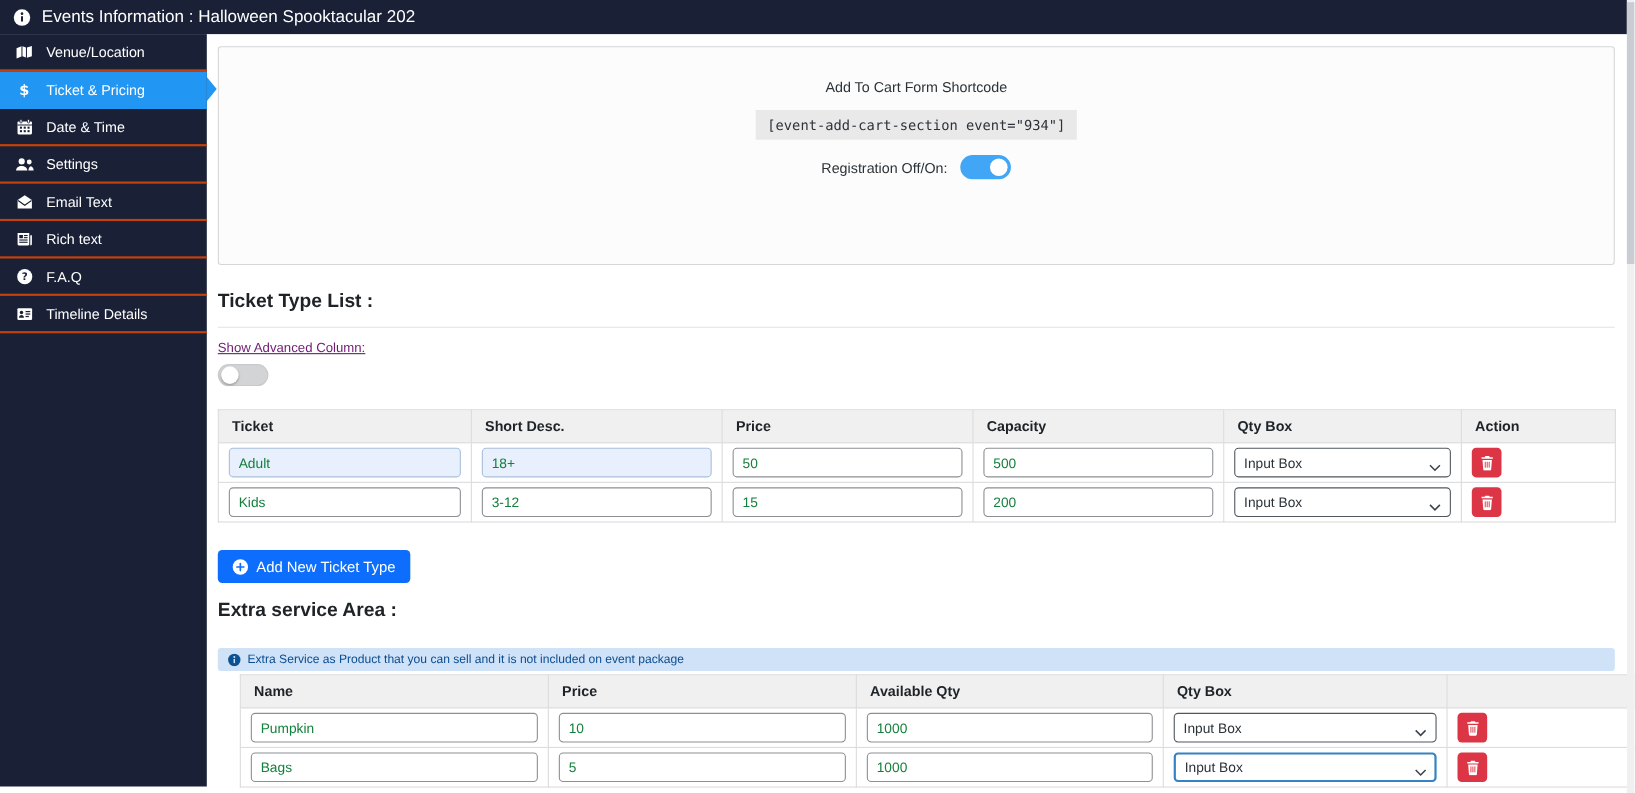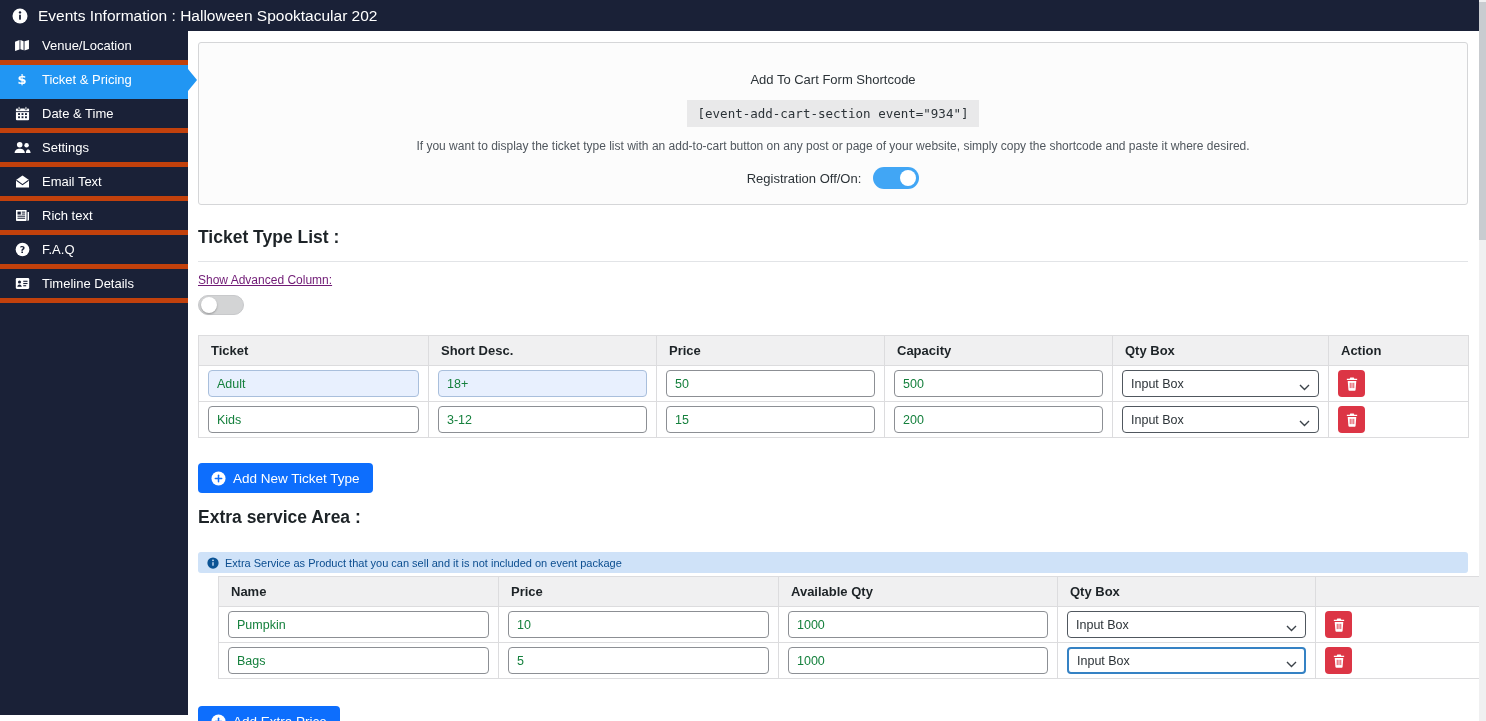--- a/index.html
+++ b/index.html
@@ -12,32 +12,32 @@
             background:#1a2137; display:flex; align-items:center; gap:9px; padding-left:11px; }
   .topbar-title { color:#fff; font-size:15.5px; }
 
   
   .scroll-track { position:absolute; right:0; top:0; width:7px; height:721px; background:#f0f0f1; }
   .scroll-thumb { position:absolute; top:2px; left:0; width:7px; height:238px; background:#c9ccd0; }
 
   
   .sidebar { position:absolute; left:0; top:31px; width:188px; height:684px; background:#1a2137; }
   .side-item { position:relative; height:34px; display:flex; align-items:center; gap:11px;
-               padding-left:13px; border-bottom:5px solid #c2410c; color:#fff; font-size:13px; cursor:pointer; }
+               padding-left:13px; border-bottom:2px solid #c2410c; color:#fff; font-size:13px; cursor:pointer; }
   .side-item.active { background:#2196f3; border-bottom-color:#2196f3; }
   .icon-slot { width:18px; display:flex; justify-content:center; align-items:center; }
   .active-arrow { position:absolute; right:-9px; top:50%; transform:translateY(-50%);
                   width:0; height:0; border-top:11px solid transparent;
                   border-bottom:11px solid transparent; border-left:9px solid #2196f3; }
 
   
   .main { position:absolute; left:188px; top:31px; width:1291px; height:690px; }
   .inner { margin-left:10px; width:1270px; }
 
-  .card { margin-top:11px; height:163px; border:1px solid #d5d6d8; border-radius:3px;
+  .card { margin-top:11px; height:199px; border:1px solid #d5d6d8; border-radius:3px;
           background:#fcfcfc; text-align:center; }
   .card-title { padding-top:29px; font-size:13px; color:#2c3338; }
   .code-box { display:inline-block; margin-top:13px; background:#e9e9ea; padding:6px 11px;
               font-family:"DejaVu Sans Mono", monospace; font-size:12.5px; color:#2c3338; }
   .card-desc { margin-top:12px; font-size:12px; color:#50575e; }
   .reg-row { margin-top:14px; display:flex; justify-content:center; align-items:center; gap:12px;
              font-size:13px; color:#2c3338; }
 
   .toggle-on { width:46px; height:22px; border-radius:11px; background:#41a6f5; position:relative; cursor:pointer; }
   .toggle-on .knob { position:absolute; right:3px; top:3px; width:16px; height:16px; border-radius:50%; background:#fff; }
@@ -193,21 +193,20 @@
     </div>
   </div>
 
   <div class="main">
     <div class="inner">
 
       
       <div class="card">
         <div class="card-title">Add To Cart Form Shortcode</div>
         <div class="code-box">[event-add-cart-section event="934"]</div>
-        <div class="card-desc">If you want to display the ticket type list with an add-to-cart button on any post or page of your website, simply copy the shortcode and paste it where desired.</div>
         <div class="reg-row">
           <span>Registration Off/On:</span>
           <span class="toggle-on">
               <span class="knob"></span>
             </span>
         </div>
       </div>
 
       
       <div class="section-heading">Ticket Type List :</div>

